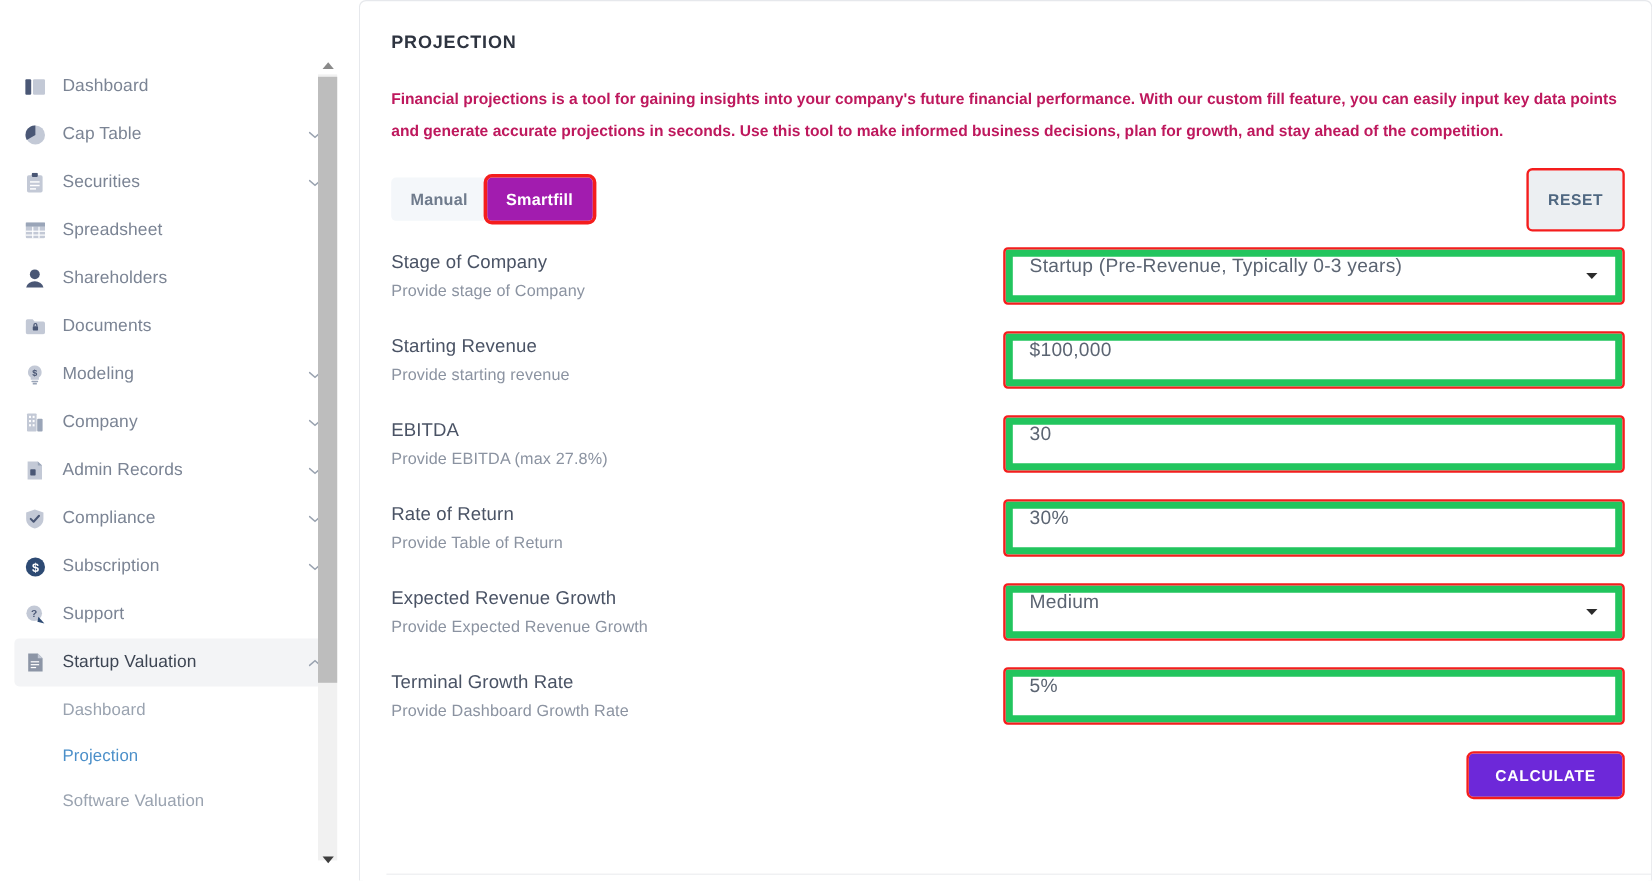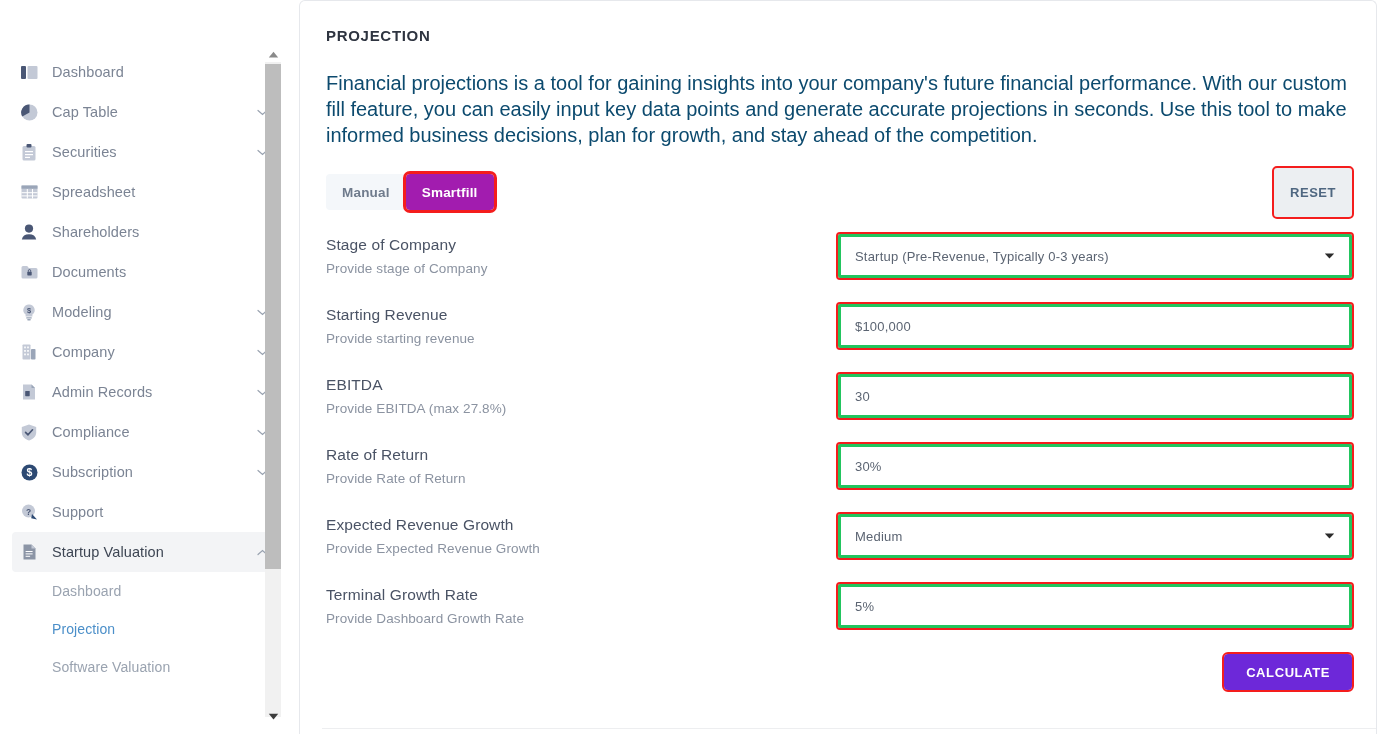--- a/index.html
+++ b/index.html
@@ -119,25 +119,26 @@
 
   .panel-title {
     font-size: 15px;
     font-weight: 700;
     color: #2e3440;
     letter-spacing: .7px;
     margin-bottom: 26px;
   }
 
   .panel-desc {
-    font-size: 20px;
+    font-size: 13px;
     line-height: 26px;
-    color: #0c4a6e;
+    color: #be185d;
     max-width: 1028px;
     margin-bottom: 22px;
+    font-weight: bold;
   }
 
   
   .toggle-row {
     display: flex;
     align-items: center;
     justify-content: space-between;
     height: 44px;
     margin-bottom: 20px;
   }
@@ -207,26 +208,26 @@
     color: #8b93a1;
     letter-spacing: .1px;
   }
 
   .control {
     position: relative;
     flex: 1 1 auto;
     max-width: 520px;
     height: 44px;
     background: #ffffff;
-    border: 3px solid #22c55e;
+    border: 6px solid #22c55e;
     border-radius: 2px;
     display: flex;
-    align-items: center;
+    align-items: flex-start;
     padding: 0 14px;
-    font-size: 13px;
+    font-size: 16px;
     color: #5b6472;
     cursor: text;
     letter-spacing:.2px;
   }
   .control.select { cursor: pointer; padding-right: 34px; }
   .caret {
     position: absolute;
     right: 14px; top: 50%;
     transform: translateY(-50%);
     color: #2b2b2b;
@@ -531,21 +532,21 @@
           <div class="field-hint">Provide EBITDA (max 27.8%)</div>
         </div>
         <div class="control hl-thin">
           <span>30</span>
         </div>
       </div>
 
       <div class="form-row">
         <div class="form-labels">
           <div class="field-title">Rate of Return</div>
-          <div class="field-hint">Provide Rate of Return</div>
+          <div class="field-hint">Provide Table of Return</div>
         </div>
         <div class="control hl-thin">
           <span>30%</span>
         </div>
       </div>
 
       <div class="form-row">
         <div class="form-labels">
           <div class="field-title">Expected Revenue Growth</div>
           <div class="field-hint">Provide Expected Revenue Growth</div>

